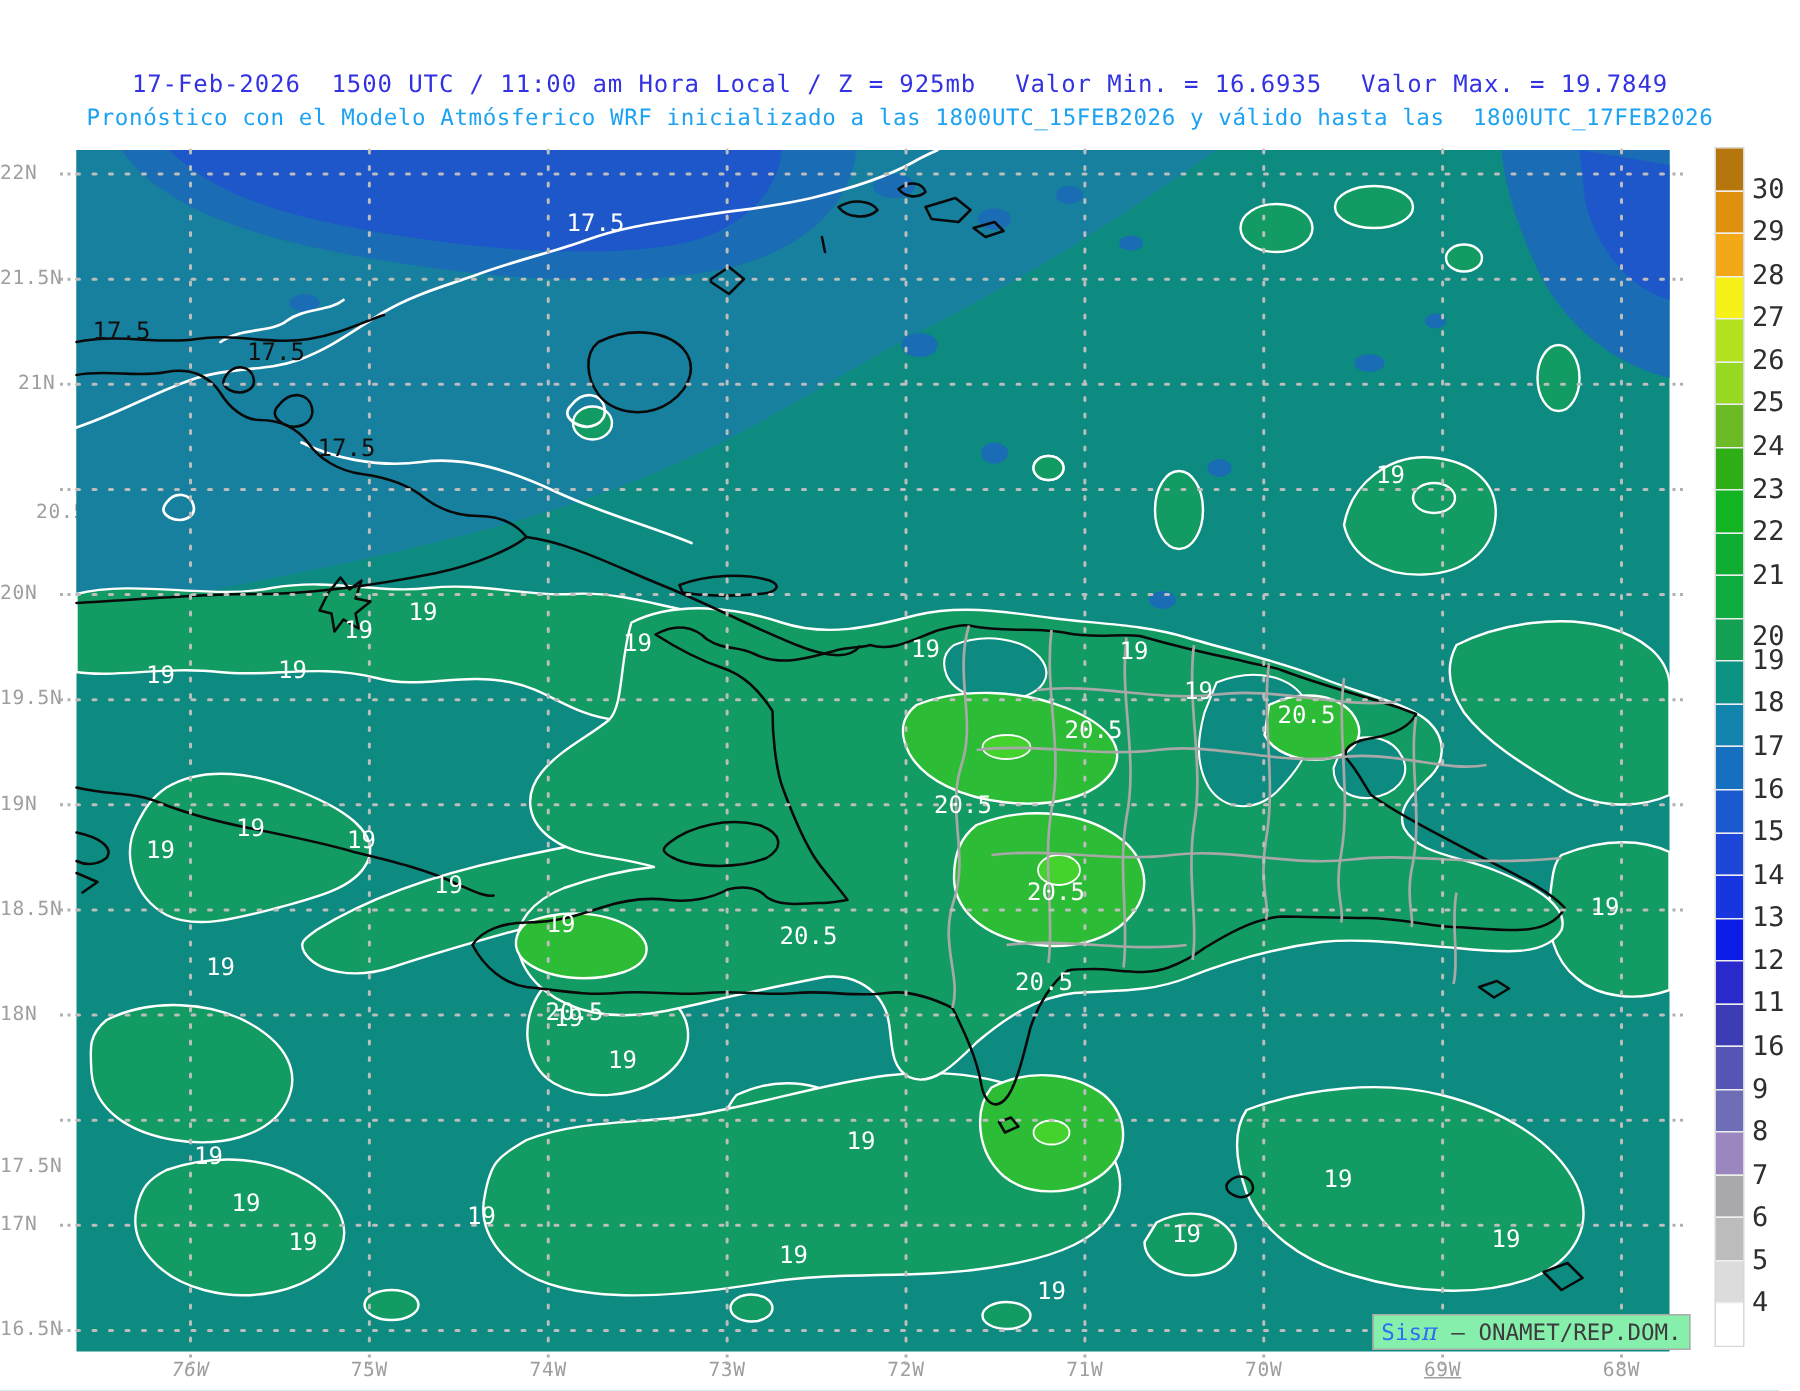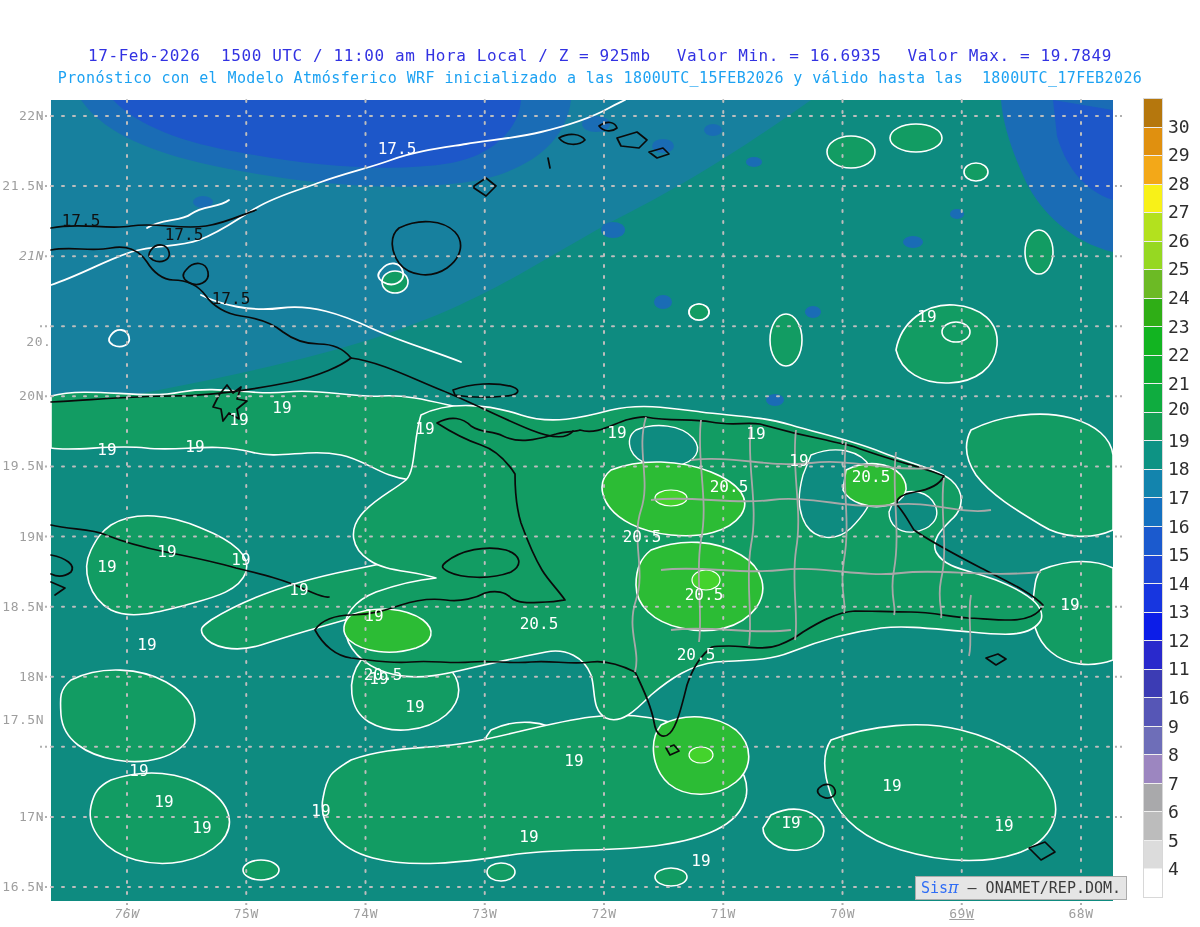--- a/index.html
+++ b/index.html
@@ -14,41 +14,41 @@
   .sub1{
     position:absolute;top:46px;left:0;width:1200px;text-align:center;
     font-size:16px;letter-spacing:.6px;color:#3232e2;white-space:pre;
   }
   .sub1 .gap{display:inline-block;width:26px;}
   .sub2{
     position:absolute;top:69px;left:0;width:1200px;text-align:center;
     font-size:15px;letter-spacing:.4px;color:#1da2f2;white-space:pre;
   }
   .lat-label{
-    position:absolute;width:44px;text-align:right;font-size:13px;color:#9e9e9e;
+    position:absolute;width:44px;font-size:13px;color:#9e9e9e;
     letter-spacing:.5px;
   }
   .lon-label{
     position:absolute;top:906px;width:60px;margin-left:-30px;text-align:center;
     font-size:13px;color:#9e9e9e;letter-spacing:.5px;
   }
   svg.map{position:absolute;left:51px;top:100px;overflow:visible;}
   .cbar{
     position:absolute;left:1143px;top:98px;width:20px;height:800px;
     display:flex;flex-direction:column;border:1px solid #d8d8d8;background:#fff;
     box-sizing:border-box;
   }
   .cbar .seg{flex:1 1 auto;border-top:1px solid #efefef;}
   .cbar .seg:first-child{border-top:none;}
   .cb-label{
     position:absolute;left:1168px;font-size:18px;color:#2e2e2e;height:18px;line-height:18px;
   }
   .watermark{
     position:absolute;left:915px;top:876px;width:210px;height:22px;
-    background:#e5e5e5;border:1px solid #ababab;text-align:center;
+    background:#86efac;border:1px solid #ababab;text-align:center;
     font-size:15px;line-height:21px;color:#3c3c3c;white-space:pre;
   }
   .watermark .brand{color:#2f6df5;}
   .watermark .pi{font-family:"DejaVu Serif","Liberation Serif",serif;font-style:italic;font-size:16px;}
   text.cl{font-family:"DejaVu Sans Mono","Liberation Mono",monospace;font-size:16px;}
   text.cl.w{fill:#ffffff;}
   text.cl.b{fill:#101010;}
 </style>
 </head>
 <body>
@@ -56,28 +56,28 @@
 <div class="page">
 
 
   <div class="sub1"><span>17-Feb-2026  1500 UTC / 11:00 am Hora Local / Z = 925mb</span><span class="gap"></span><span>Valor Min. = 16.6935</span><span class="gap"></span><span>Valor Max. = 19.7849</span></div>
 
   <div class="sub2">Pronóstico con el Modelo Atmósferico WRF inicializado a las 1800UTC_15FEB2026 y válido hasta las  1800UTC_17FEB2026</div>
 
   <div id="lat-axis">
       <div class="lat-label" style="left: 0px; top: 108px;">22N</div>
       <div class="lat-label" style="left: 0px; top: 178.09px;">21.5N</div>
-      <div class="lat-label" style="left: 0px; top: 248.18px; font-style: italic;">21N</div>
+      <div class="lat-label" style="left: 12px; top: 248.18px;">21N</div>
       <div class="lat-label" style="left: 0px; top: 334px; padding-left: 24px;">20.5N</div>
       <div class="lat-label" style="left: 0px; top: 388.36px;">20N</div>
       <div class="lat-label" style="left: 0px; top: 458.45px;">19.5N</div>
       <div class="lat-label" style="left: 0px; top: 528.54px;">19N</div>
       <div class="lat-label" style="left: 0px; top: 598.63px;">18.5N</div>
       <div class="lat-label" style="left: 0px; top: 668.72px;">18N</div>
-      <div class="lat-label" style="left: 0px; top: 712px;">17.5N</div>
+      <div class="lat-label" style="left: 0px; top: 770px;">17.5N</div>
       <div class="lat-label" style="left: 0px; top: 808.9px;">17N</div>
       <div class="lat-label" style="left: 0px; top: 878.99px;">16.5N</div>
     </div>
   <div id="lon-axis">
       <div class="lon-label" style="left: 127px; font-style: italic;">76W</div>
       <div class="lon-label" style="left: 246.25px;">75W</div>
       <div class="lon-label" style="left: 365.5px;">74W</div>
       <div class="lon-label" style="left: 484.75px;">73W</div>
       <div class="lon-label" style="left: 604px;">72W</div>
       <div class="lon-label" style="left: 723.25px;">71W</div>
@@ -350,21 +350,21 @@
       <div class="cb-label" style="top: 117.571px;">30</div>
       <div class="cb-label" style="top: 146.143px;">29</div>
       <div class="cb-label" style="top: 174.714px;">28</div>
       <div class="cb-label" style="top: 203.286px;">27</div>
       <div class="cb-label" style="top: 231.857px;">26</div>
       <div class="cb-label" style="top: 260.429px;">25</div>
       <div class="cb-label" style="top: 289px;">24</div>
       <div class="cb-label" style="top: 317.571px; text-align: center;">23</div>
       <div class="cb-label" style="top: 346.143px;">22</div>
       <div class="cb-label" style="top: 374.714px;">21</div>
-      <div class="cb-label" style="top: 400px;">20</div>
+      <div class="cb-label" style="top: 416px;">20</div>
       <div class="cb-label" style="top: 431.857px;">19</div>
       <div class="cb-label" style="top: 460.429px;">18</div>
       <div class="cb-label" style="top: 489px;">17</div>
       <div class="cb-label" style="top: 517.571px;">16</div>
       <div class="cb-label" style="top: 546.143px;">15</div>
       <div class="cb-label" style="top: 574.714px;">14</div>
       <div class="cb-label" style="top: 603.286px;">13</div>
       <div class="cb-label" style="top: 631.857px;">12</div>
       <div class="cb-label" style="top: 660.429px;">11</div>
       <div class="cb-label" style="top: 689px;">16</div>

